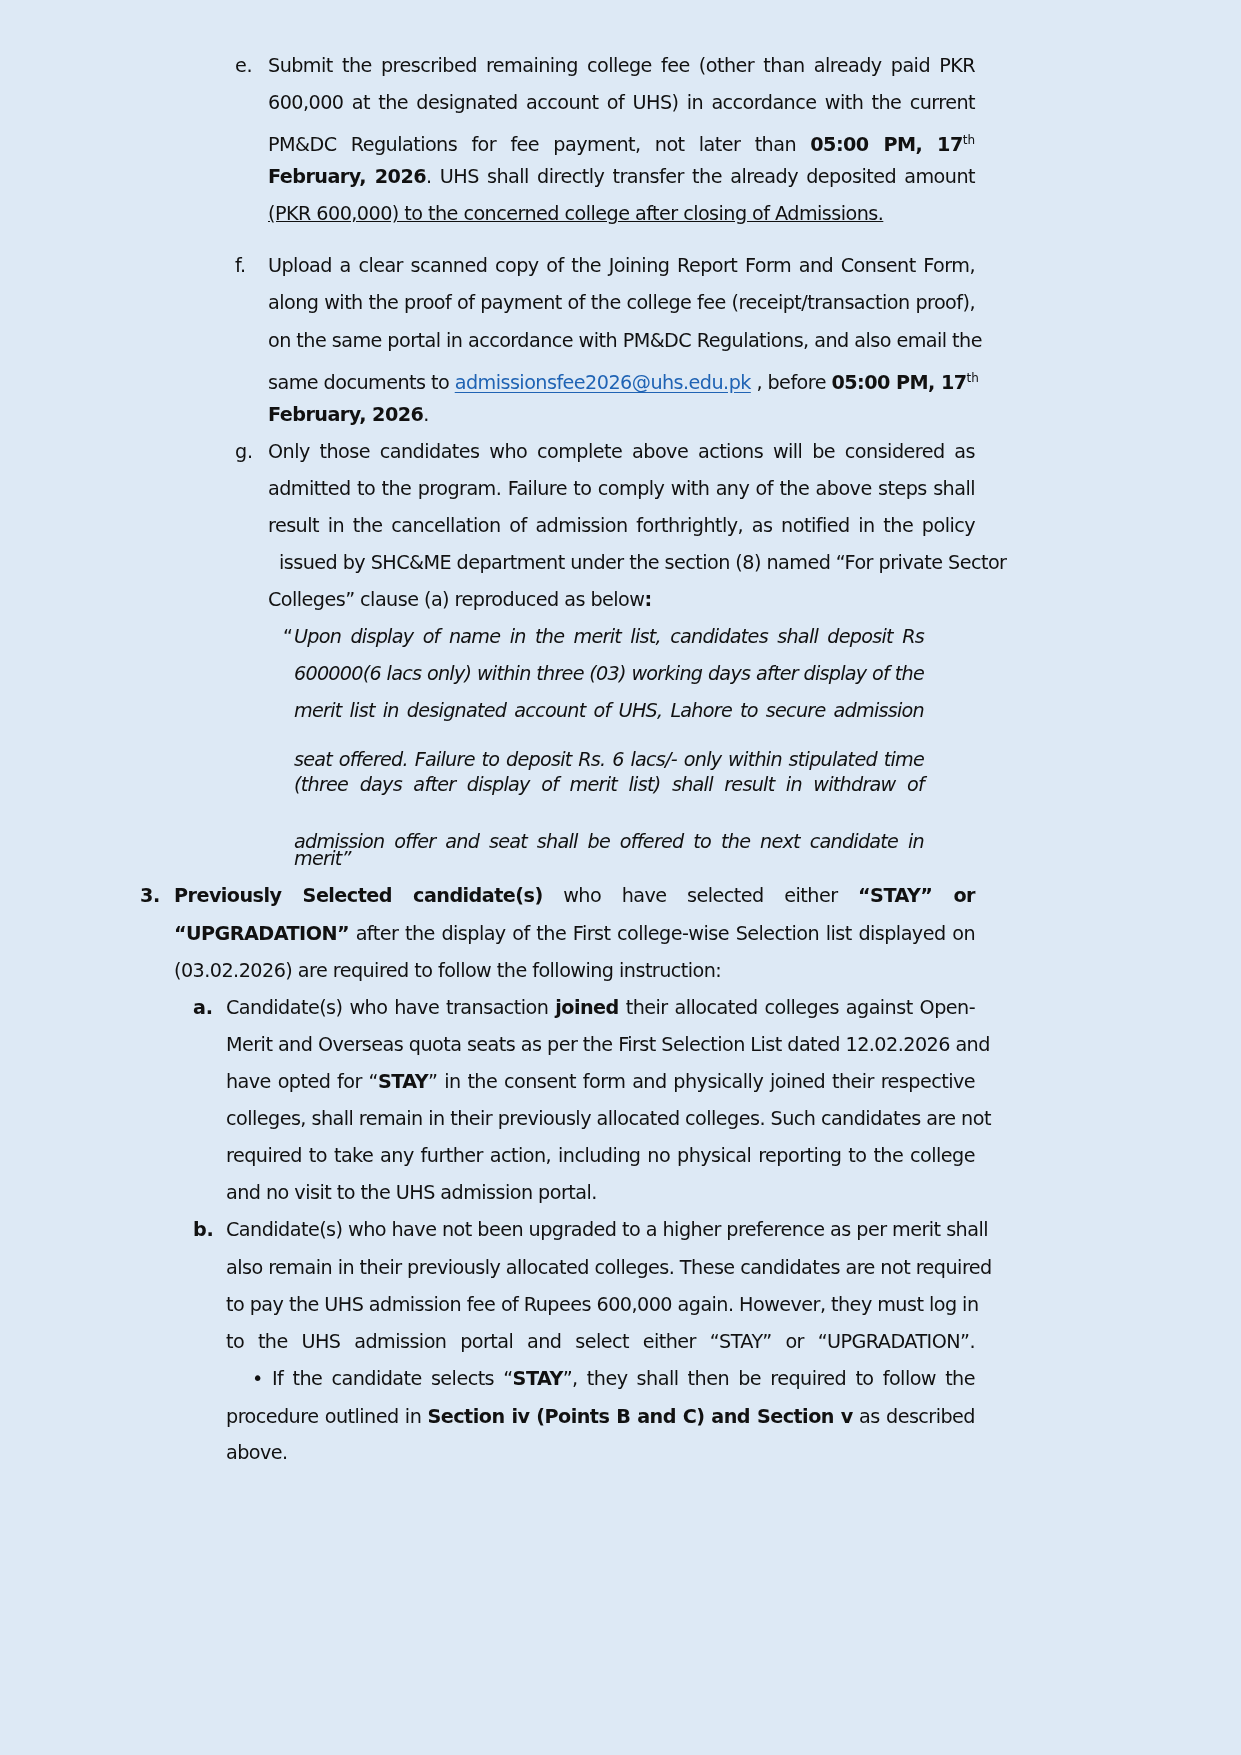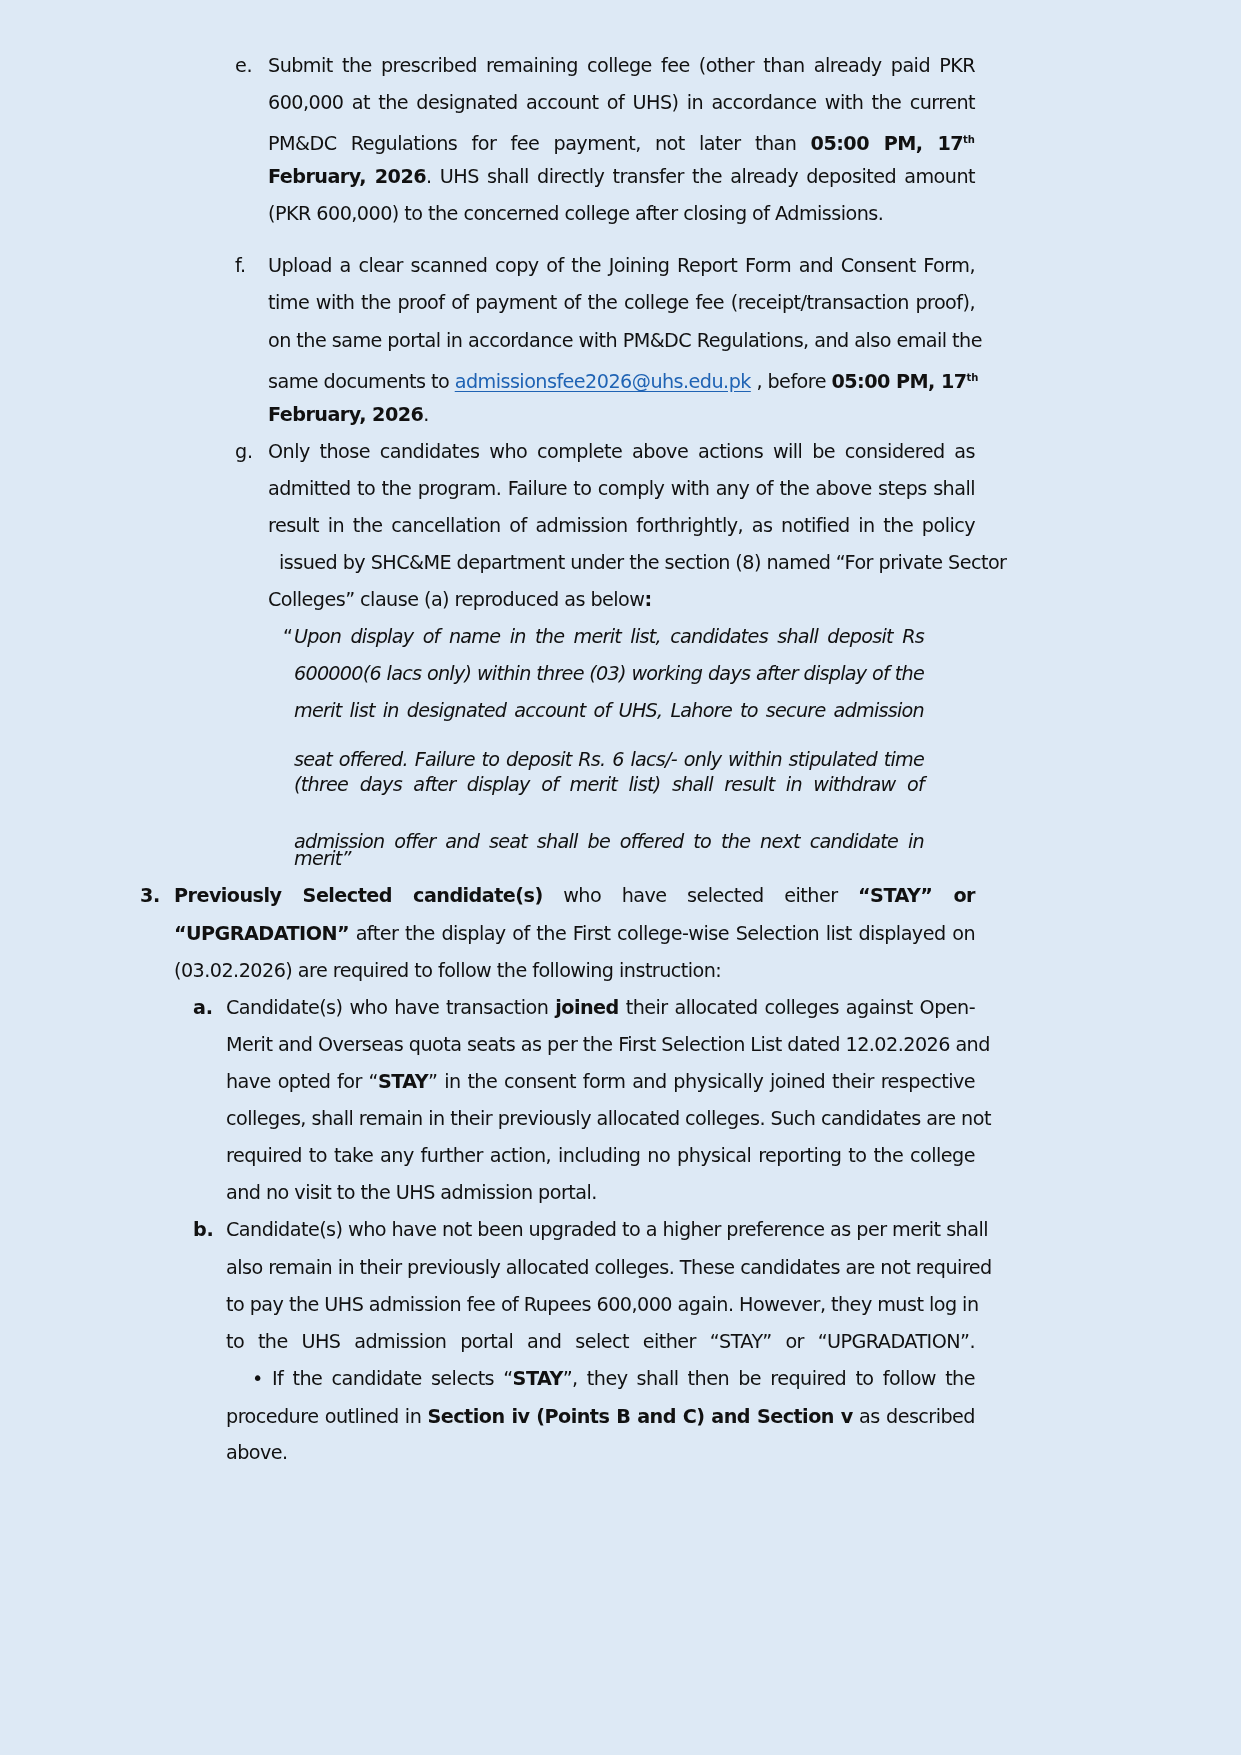--- a/index.html
+++ b/index.html
@@ -23,41 +23,41 @@
     text-align-last: justify;
   }
   .line.it { font-style: italic; letter-spacing: -0.75px; }
   .marker {
     position: absolute;
     height: 30px; line-height: 30px;
     font-size: 19.2px;
     letter-spacing: -0.3px;
   }
   .b { font-weight: bold; }
-  .sup { font-size: 10px; vertical-align: 7px; font-weight: bold; letter-spacing: 0; }
+  .sup { font-size: 12px; vertical-align: 7px; font-weight: normal; letter-spacing: 0; }
   .link { color: #1f63b4; text-decoration: underline; text-underline-offset: 3px; }
 </style>
 </head>
 <body>
 
 <div id="page">
 
   <div class="marker" style="left:235px; top:51px;">e.</div>
   <div>
     <div class="line just" style="left:268px; width:707px; top:51px;"><span>Submit the prescribed remaining college fee (other than already paid PKR</span></div>
     <div class="line just" style="left:268px; width:707px; top:88px;"><span>600,000 at the designated account of UHS) in accordance with the current</span></div>
     <div class="line just" style="left:268px; width:707px; top:125px;"><span>PM&amp;DC Regulations for fee payment, not later than </span><span class="b">05:00 PM, 17</span><span class="sup">th</span></div>
     <div class="line just" style="left:268px; width:707px; top:162px;"><span class="b">February, 2026</span><span>. UHS shall directly transfer the already deposited amount</span></div>
-    <div class="line" style="left:268px; top:199px;"><span>(PKR 600,000) to the concerned college after closing of Admissions.</span></div>
+    <div class="line" style="left:268px; top:199px;text-decoration:underline;"><span>(PKR 600,000) to the concerned college after closing of Admissions.</span></div>
   </div>
 
   <div class="marker" style="left:235px; top:251px;">f.</div>
   <div>
     <div class="line just" style="left:268px; width:707px; top:251px;"><span>Upload a clear scanned copy of the Joining Report Form and Consent Form,</span></div>
-    <div class="line just" style="left:268px; width:707px; top:288px;"><span>time with the proof of payment of the college fee (receipt/transaction proof),</span></div>
+    <div class="line just" style="left:268px; width:707px; top:288px;"><span>along with the proof of payment of the college fee (receipt/transaction proof),</span></div>
     <div class="line just" style="left:268px; width:707px; top:326px;"><span>on the same portal in accordance with PM&amp;DC Regulations, and also email the</span></div>
     <div class="line just" style="left: 268px; width: 707px; top: 363px; display: block; justify-content: space-between;"><span>same documents to </span><a class="link" href="mailto:admissionsfee2026@uhs.edu.pk">admissionsfee2026@uhs.edu.pk</a><span> , before </span><span class="b">05:00 PM, 17</span><span class="sup">th</span></div>
     <div class="line" style="left:268px; top:400px;"><span class="b">February, 2026</span><span>.</span></div>
   </div>
 
   <div class="marker" style="left:235px; top:437px;">g.</div>
   <div>
     <div class="line just" style="left:268px; width:707px; top:437px;"><span>Only those candidates who complete above actions will be considered as</span></div>
     <div class="line just" style="left:268px; width:707px; top:474px;"><span>admitted to the program. Failure to comply with any of the above steps shall</span></div>
     <div class="line just" style="left:268px; width:707px; top:511px;"><span>result in the cancellation of admission forthrightly, as notified in the policy</span></div>

